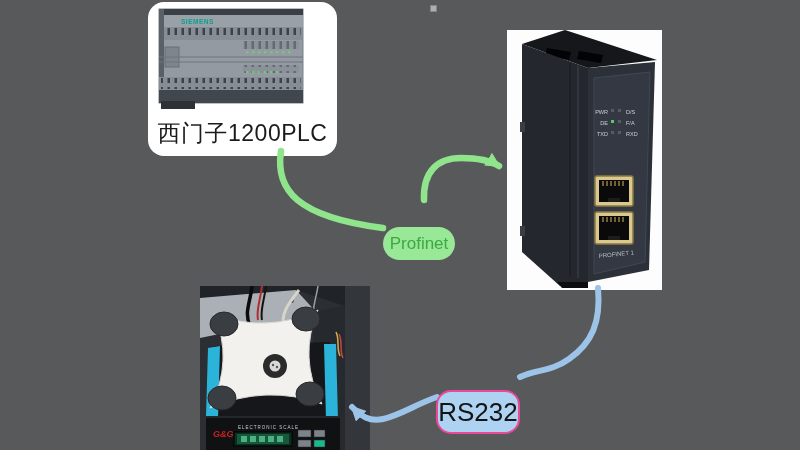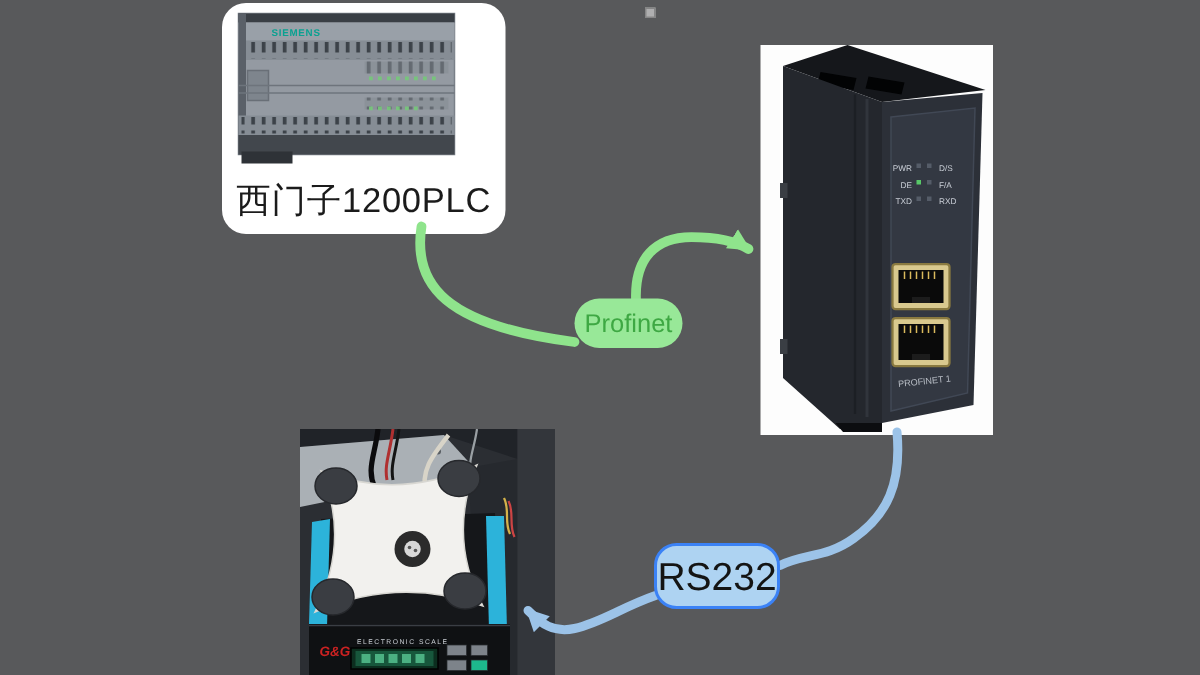--- a/index.html
+++ b/index.html
@@ -31,28 +31,29 @@
   .scale-photo{
     position:absolute;left:200px;top:286px;width:170px;height:164px;
     background:#33363b;overflow:hidden;
   }
   
   .overlay{position:absolute;left:0;top:0;width:800px;height:450px;pointer-events:none;}
   
   .pill{
     position:absolute;display:flex;align-items:center;justify-content:center;
     white-space:nowrap;
+    margin-top:28px;
   }
   .pill-profinet{
     left:383px;top:199px;width:72px;height:33px;border-radius:17px;
     background:#98e898;color:#3ea843;font-size:17px;
   }
   .pill-rs232{
     left:436px;top:362px;width:84px;height:44px;border-radius:15px;
-    background:#aed3f2;border:2px solid #3b82f6;color:#141414;font-size:26px;
+    background:#aed3f2;border:2px solid #ec4899;color:#141414;font-size:26px;
   }
   text{font-family:"Liberation Sans",sans-serif;}
 </style>
 </head>
 <body>
 
 <div class="canvas">
 
   <div class="plc-card">
     <svg width="158" height="106" viewBox="0 0 158 106">

